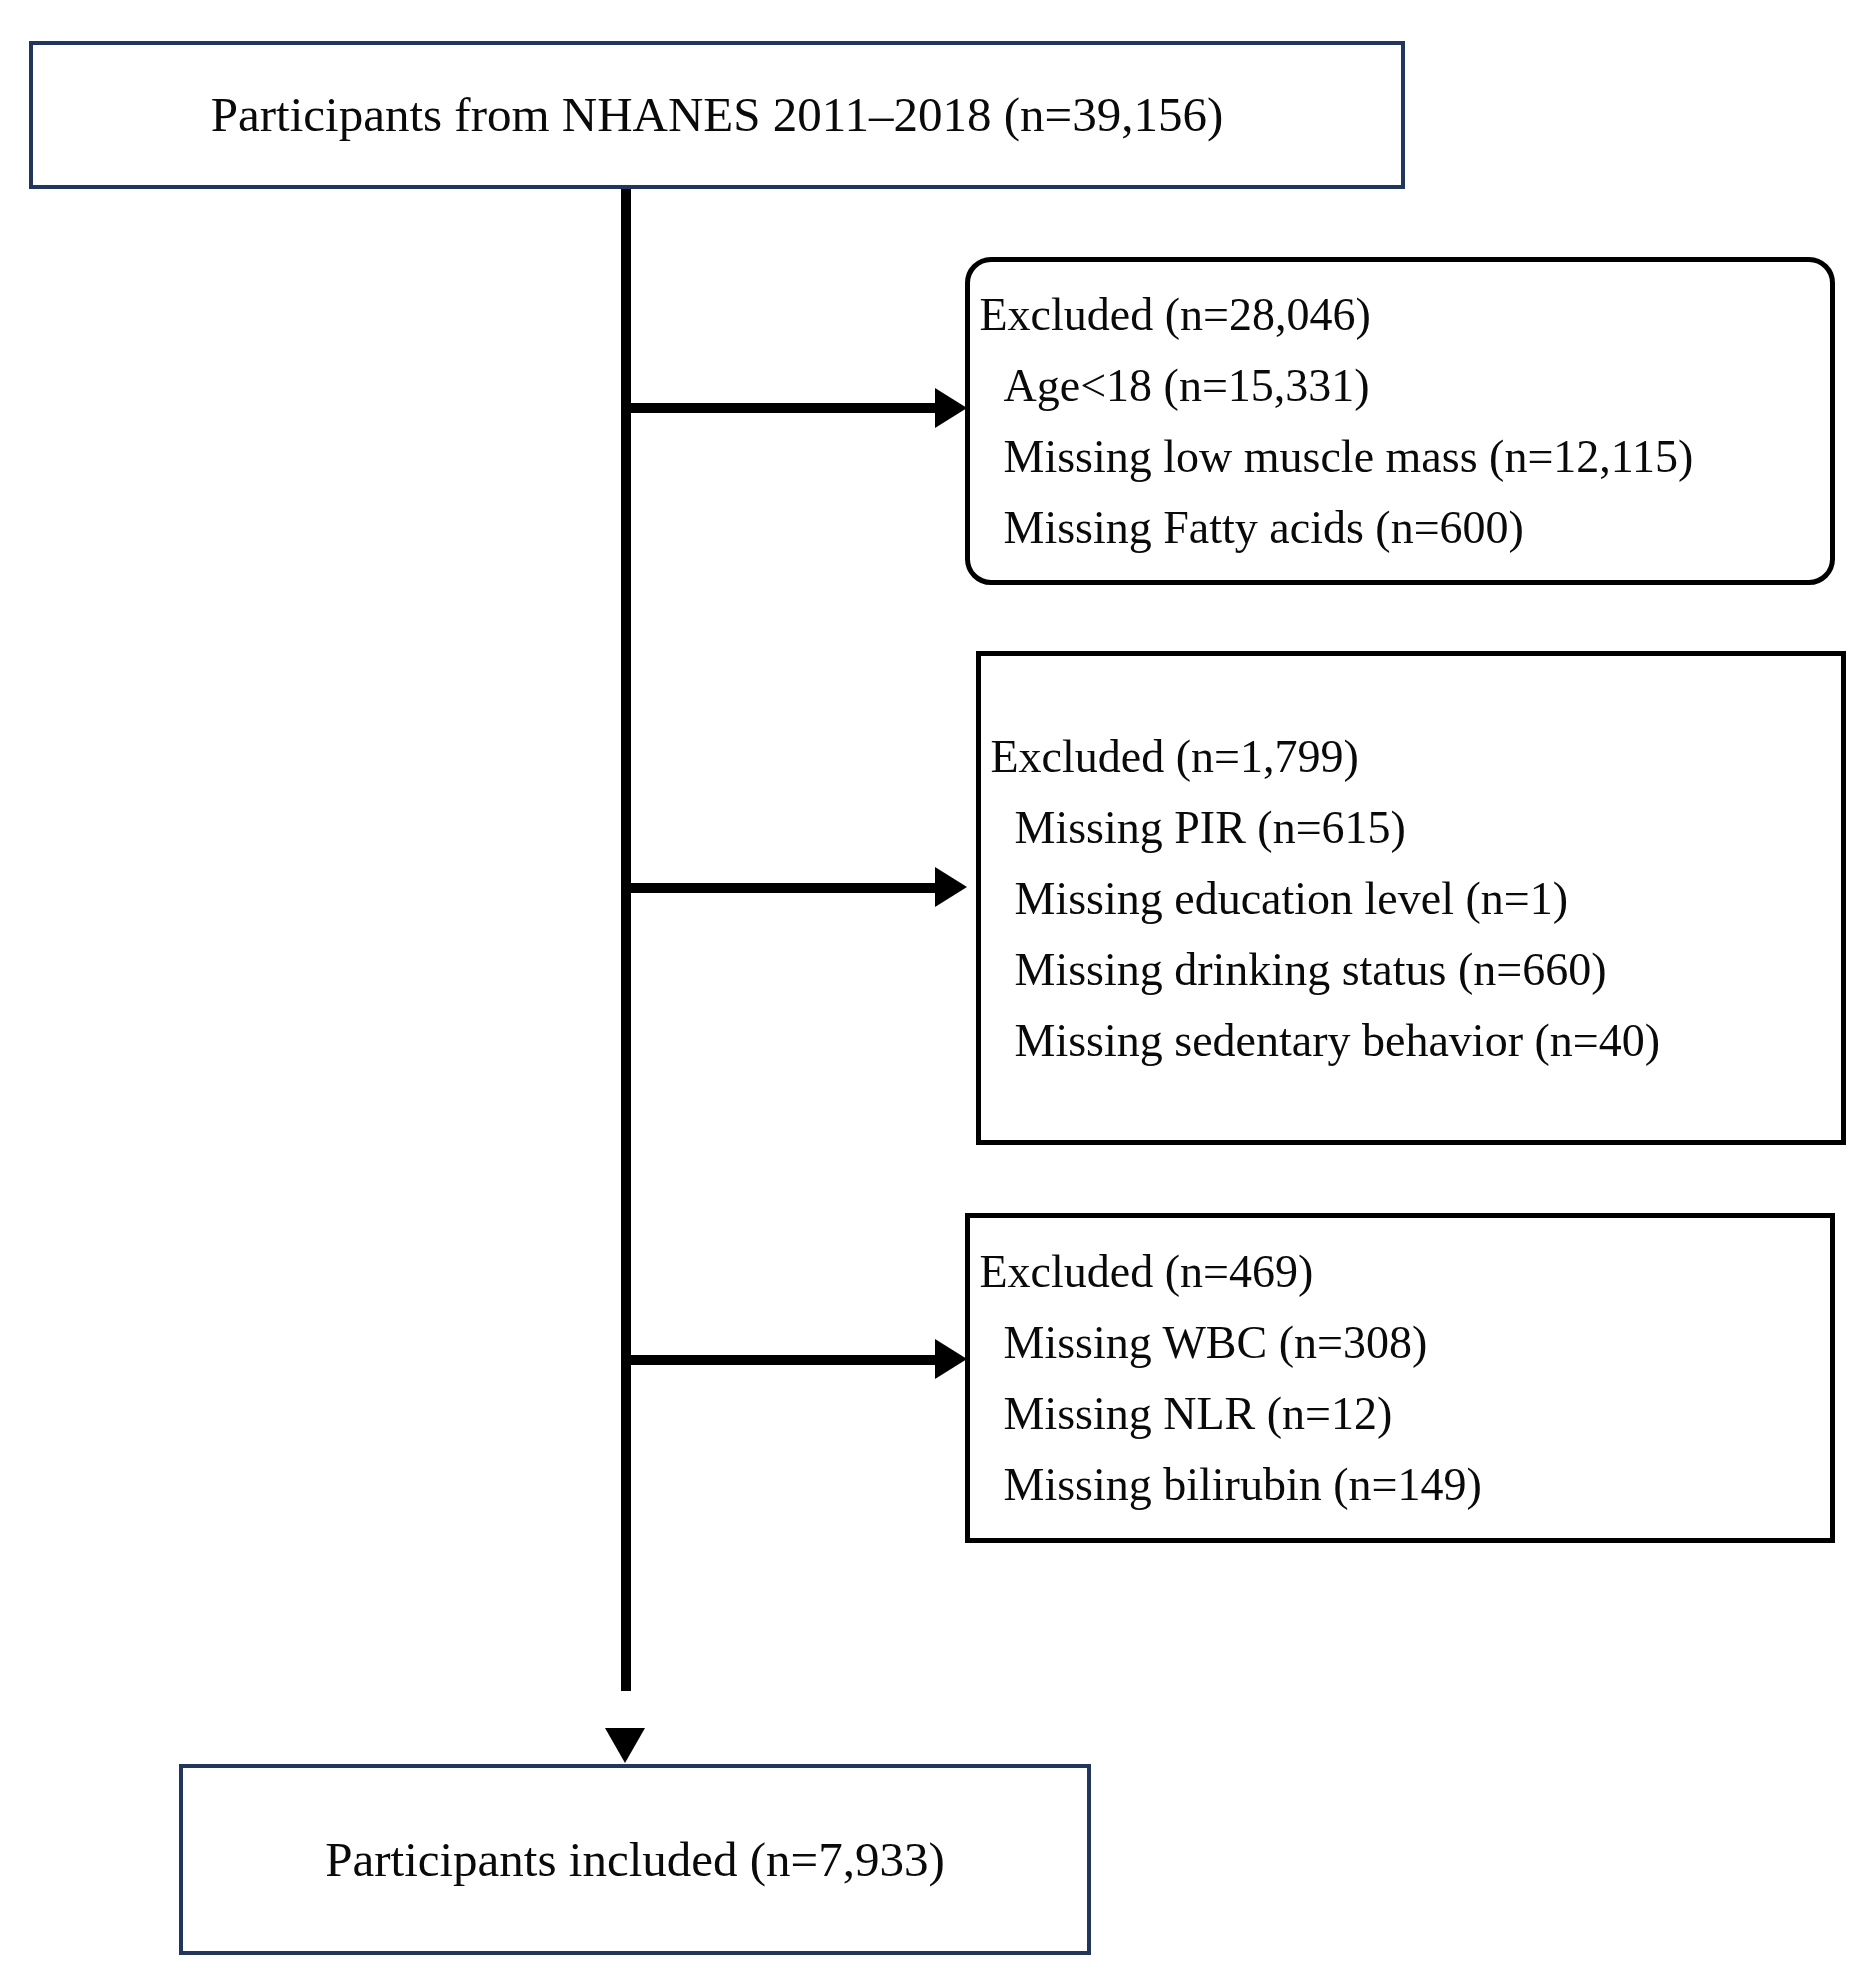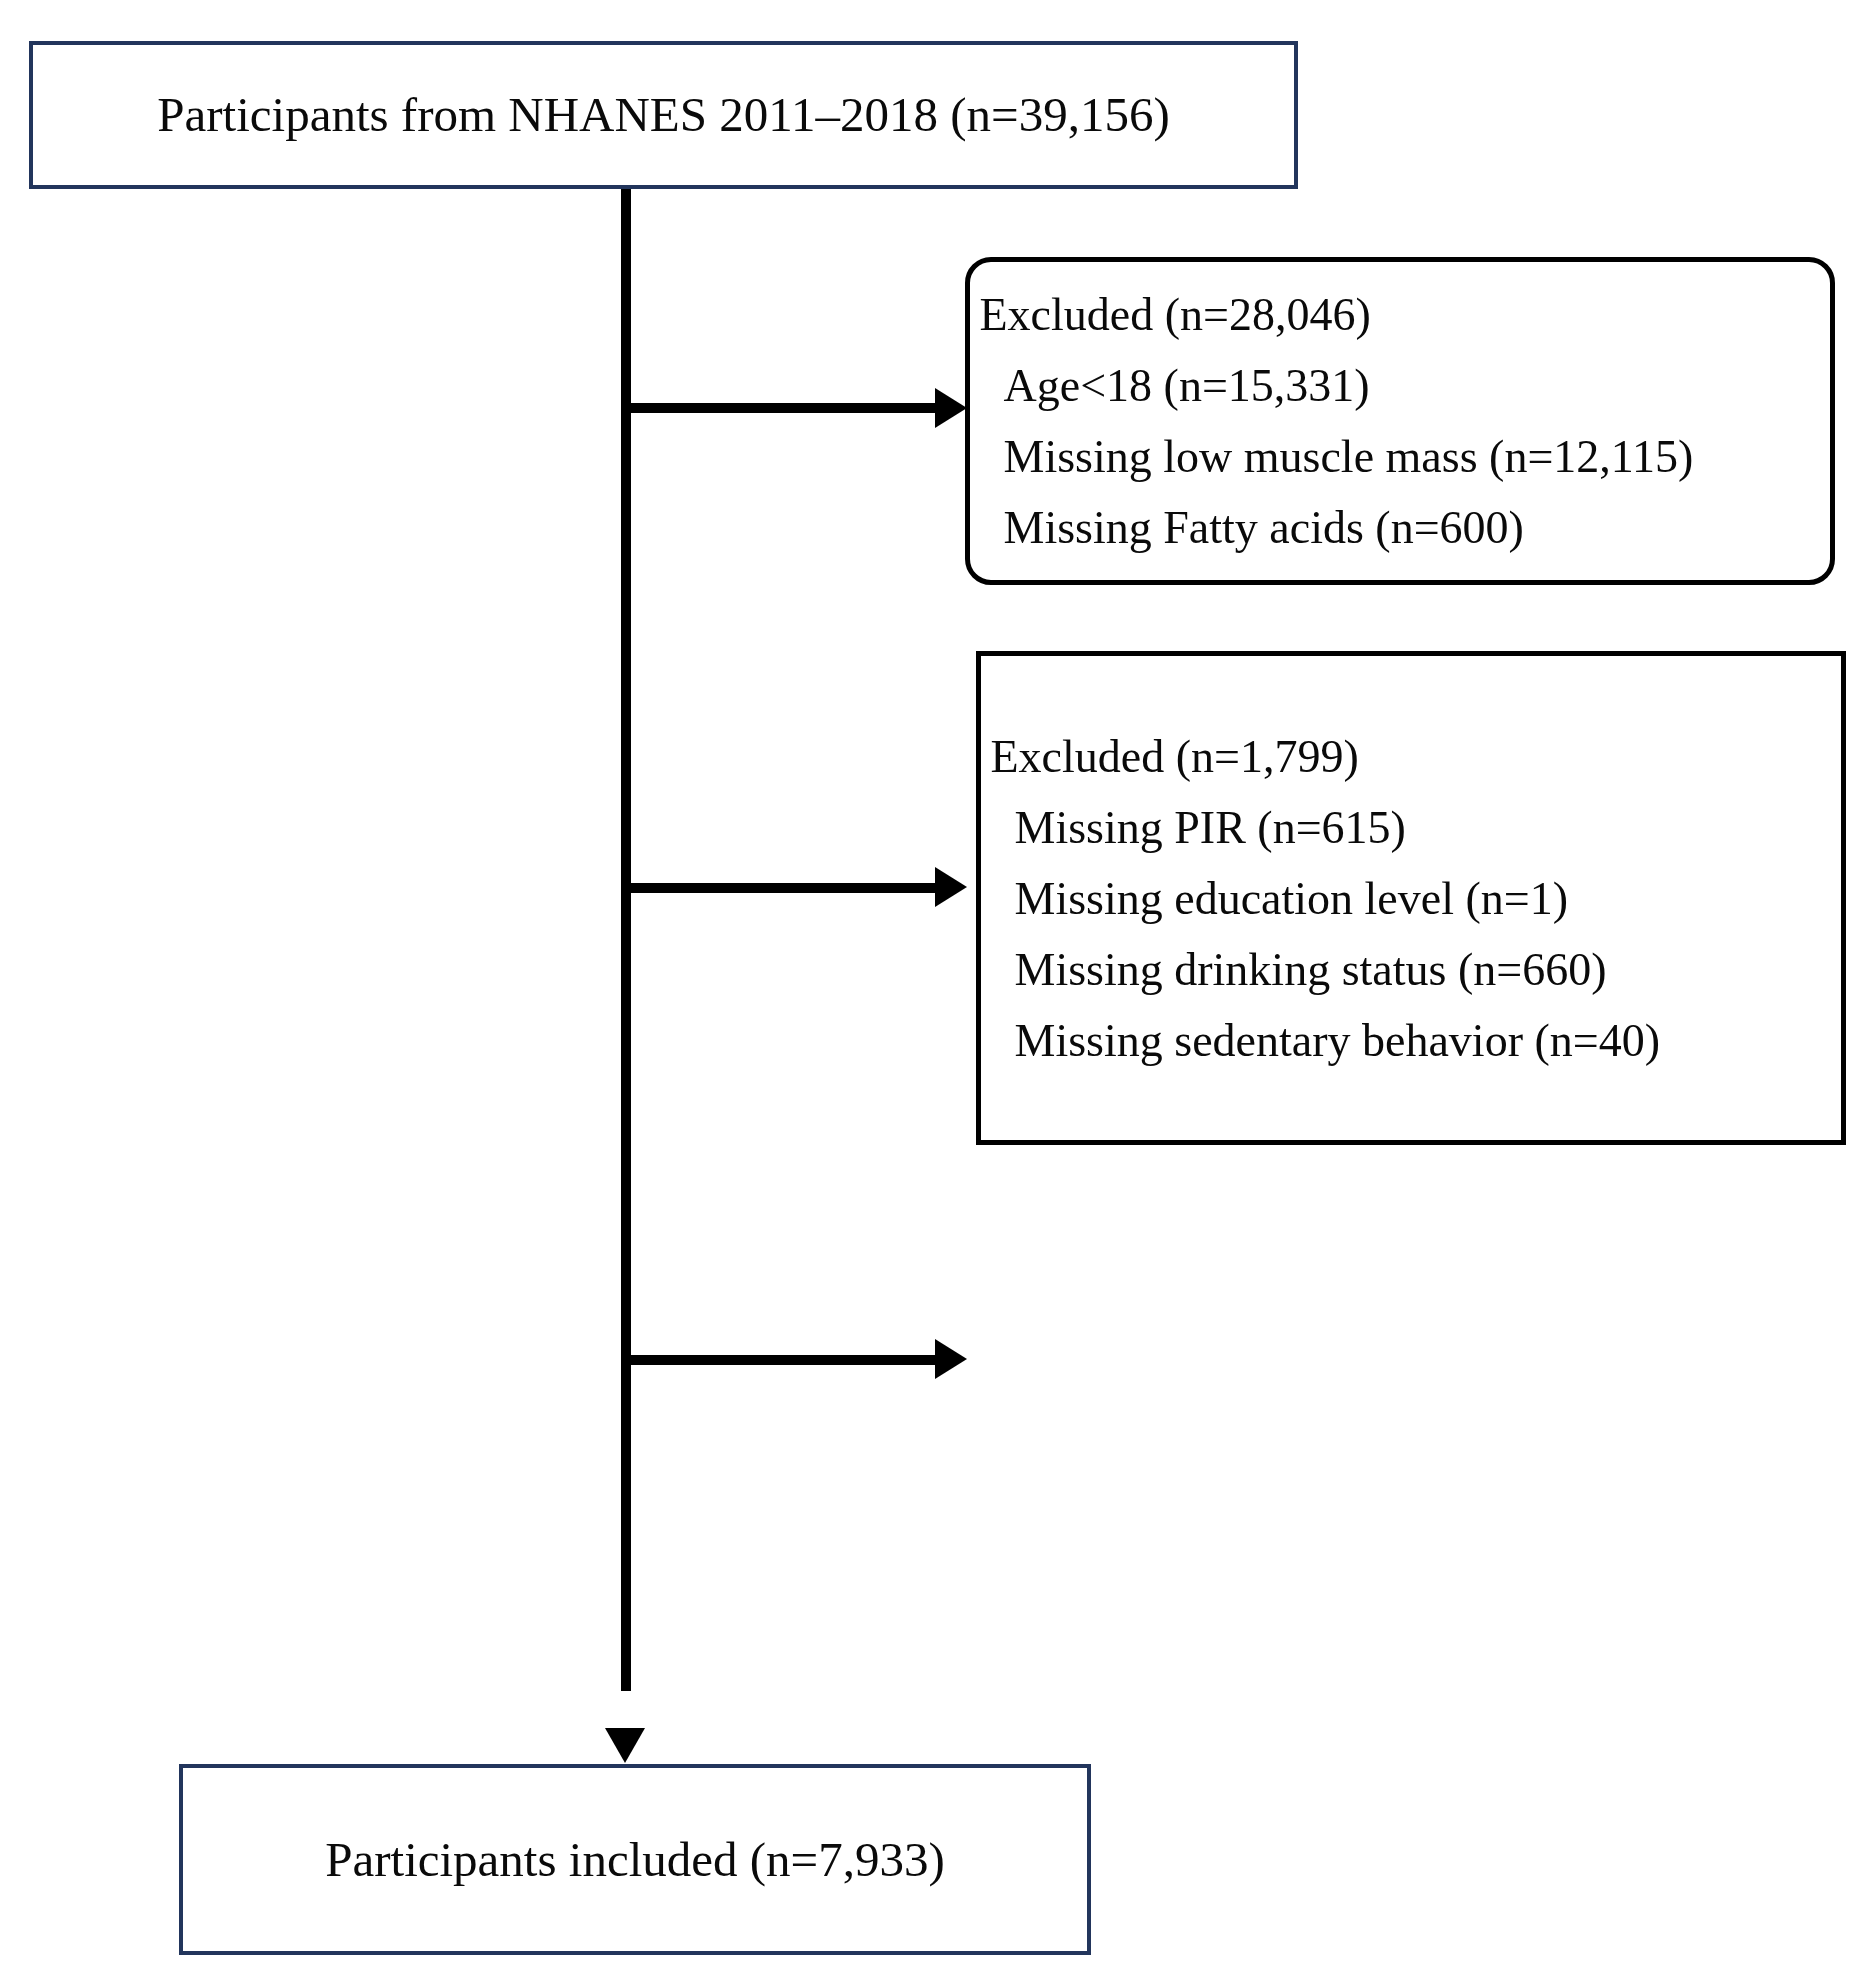--- a/index.html
+++ b/index.html
@@ -23,21 +23,21 @@
   }
   .box-navy {
     border: 4.8px solid #22355c;
   }
   .box-black {
     border: 5.6px solid #000000;
   }
   .box-top {
     left: 29px;
     top: 41px;
-    width: 1269px;
+    width: 1376px;
     height: 148px;
   }
   .box-bottom {
     left: 179px;
     top: 1764px;
     width: 912px;
     height: 191px;
   }
   .box-ex1 { left: 965px; top: 257px;  width: 870px; height: 328px; border-radius: 26px; }
   .box-ex2 { left: 965px; top: 651px;  width: 870px; height: 494px; margin-left: 11px; }
@@ -130,20 +130,28 @@
       <div class="ex-line indent">Missing PIR (n=615)</div>
       <div class="ex-line indent">Missing education level (n=1)</div>
       <div class="ex-line indent">Missing drinking status (n=660)</div>
       <div class="ex-line indent">Missing sedentary behavior (n=40)</div>
     </div>
   </div>
 
   <div class="hline" style="left:626px; top:1355px; width:311px; height:10.3px;"></div>
   <div class="arrow-right" style="left:935px; top:1339px;"></div>
 
+  <div class="box box-black box-ex3">
+    <div class="ex-list">
+      <div class="ex-line">Excluded (n=469)</div>
+      <div class="ex-line indent">Missing WBC (n=308)</div>
+      <div class="ex-line indent">Missing NLR (n=12)</div>
+      <div class="ex-line indent">Missing bilirubin (n=149)</div>
+    </div>
+  </div>
 
   <div class="arrow-down" style="left:605px; top:1728px;"></div>
 
   <div class="box box-navy box-bottom">
     <div class="centered-text">Participants included (n=7,933)</div>
   </div>
 
 </div>
 
 

